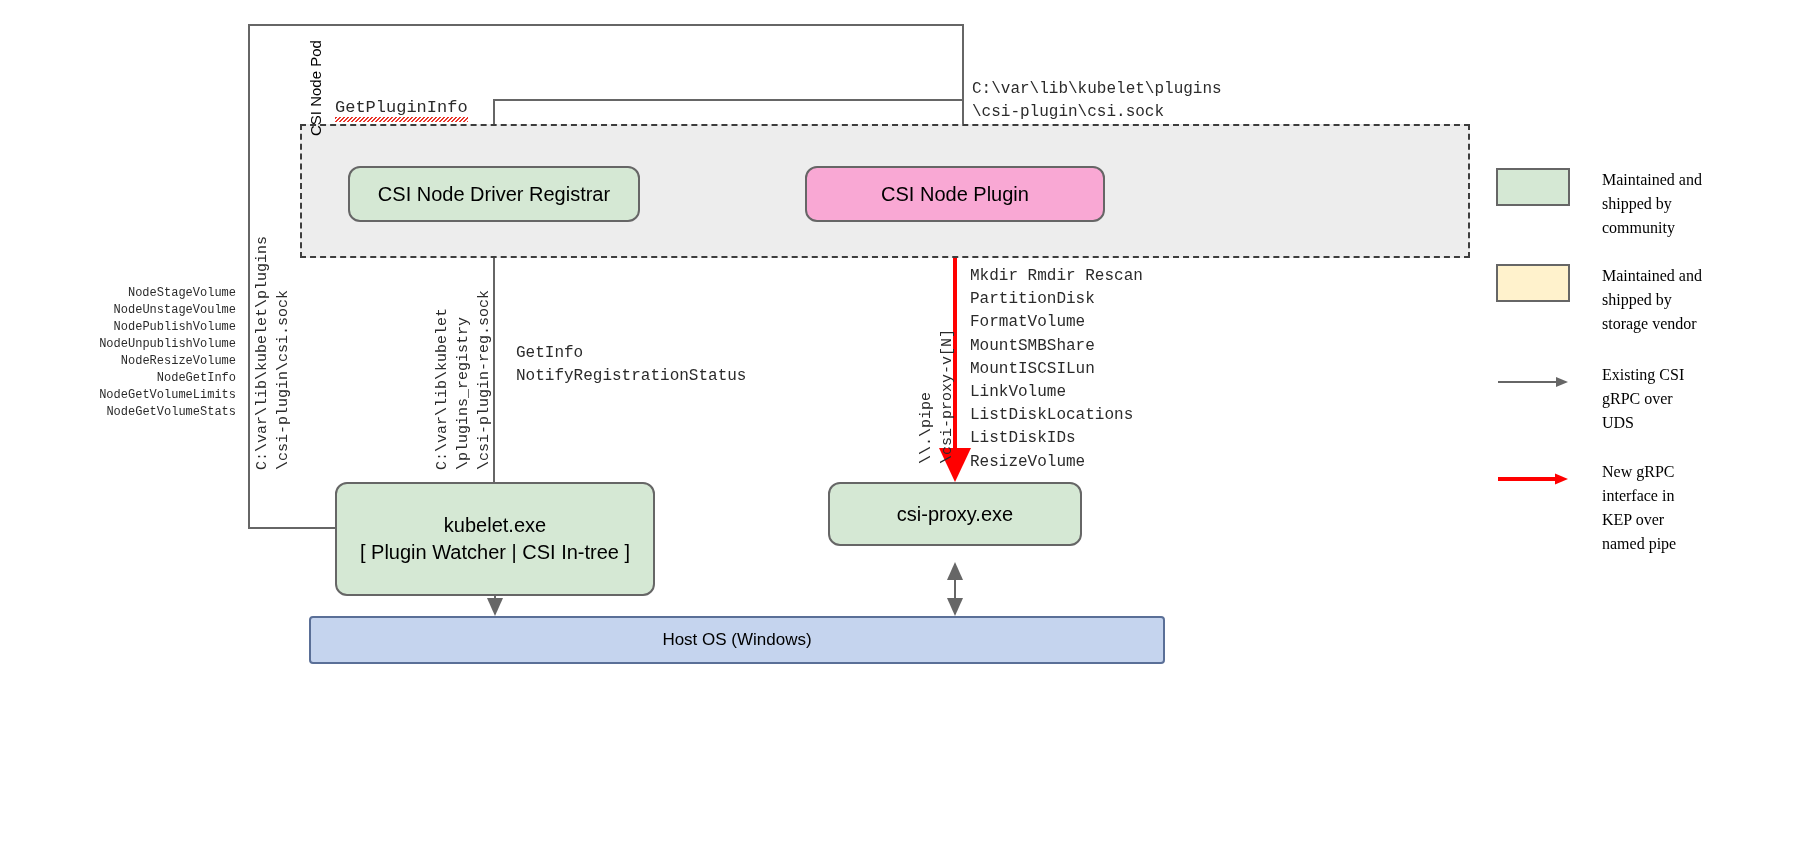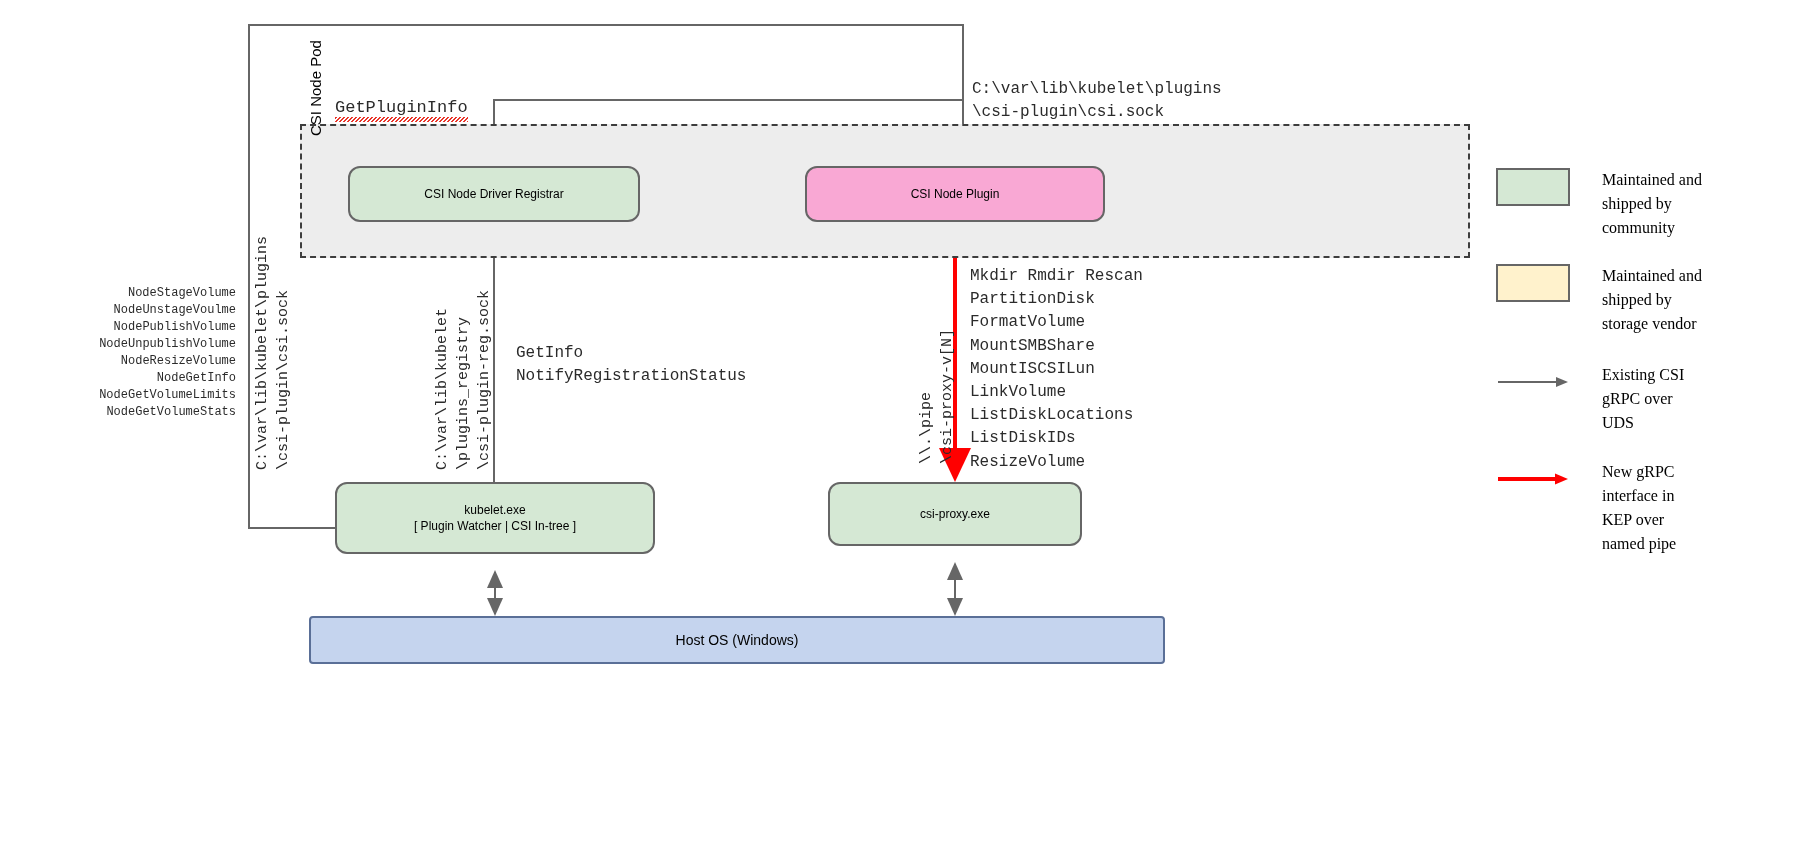--- a/index.html
+++ b/index.html
@@ -46,35 +46,35 @@
   
   .node-box {
     position: absolute;
     border: 2px solid #666666;
     border-radius: 12px;
     display: flex;
     flex-direction: column;
     align-items: center;
     justify-content: center;
     text-align: center;
-    font-size: 12px;
+    font-size: 20px;
     line-height: 1.35;
     color: #000;
     box-sizing: border-box;
   }
   .green { background: #d5e8d4; }
   .yellow { background: #f9a8d4; }
   .blue { background: #c5d4ee; border-radius: 4px; }
 
   #box-registrar { left: 348px; top: 166px; width: 292px; height: 56px; }
   #box-plugin    { left: 805px; top: 166px; width: 300px; height: 56px; }
-  #box-kubelet   { left: 335px; top: 482px; width: 320px; height: 72px; }
+  #box-kubelet   { left: 335px; top: 482px; width: 320px; height: 114px; }
   #box-csiproxy  { left: 828px; top: 482px; width: 254px; height: 64px; }
   #box-hostos    { left: 309px; top: 616px; width: 856px; height: 48px;
-                   border: 2px solid #5a6f97; font-size: 14px; }
+                   border: 2px solid #5a6f97; font-size: 17px; }
 
   
   svg#wires {
     position: absolute;
     left: 0; top: 0;
     width: 1818px; height: 842px;
     pointer-events: none;
   }
 
   

